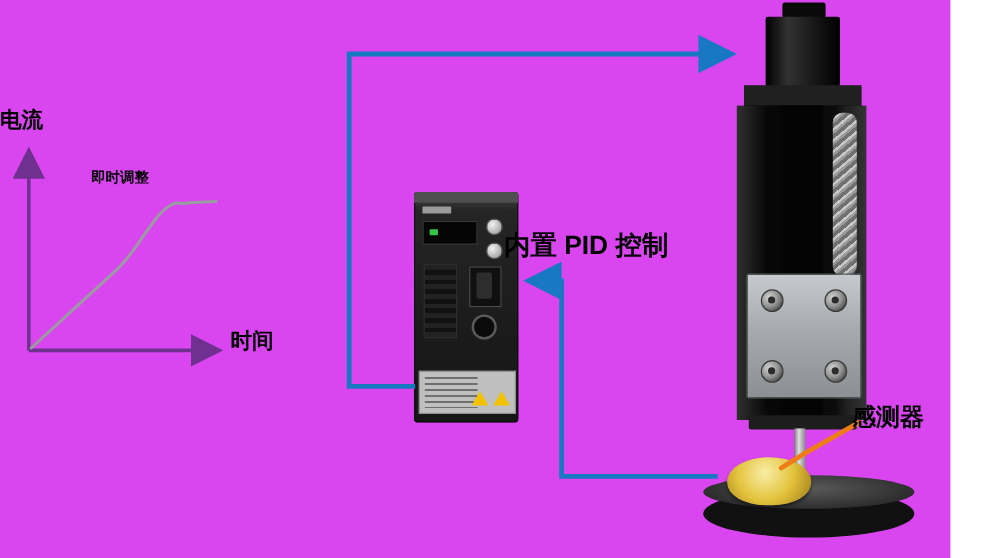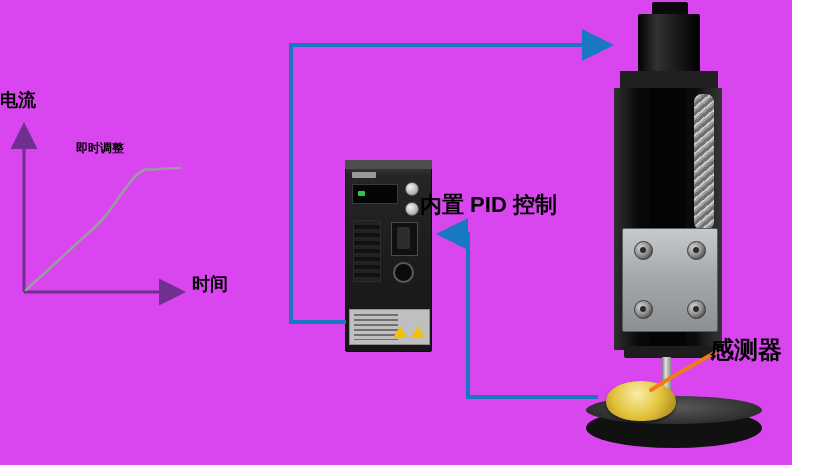--- a/index.html
+++ b/index.html
@@ -67,21 +67,21 @@
   .act-base-top{position:absolute;left:586px;top:396px;width:176px;height:28px;border-radius:50%;
                 background:radial-gradient(ellipse at 50% 40%,#5a5a5a,#2e2e2e 70%,#1a1a1a);}
   .act-base-body{position:absolute;left:586px;top:408px;width:176px;height:40px;border-radius:50%;background:#111;}
   .act-dome{position:absolute;left:606px;top:381px;width:70px;height:40px;border-radius:50% 50% 46% 46%;
             background:radial-gradient(circle at 45% 32%,#f8eda6,#e3c33c 50%,#a8851c 90%);
             box-shadow:0 2px 3px rgba(0,0,0,.5);}
 
   
   .anno{position:absolute;z-index:60;font-weight:600;color:#000;white-space:nowrap;}
   .pid-label{left:420px;top:190px;font-size:22px;}
-  .sensor-label{left:710px;top:334px;font-size:24px;font-family:Liberation Serif, serif;}
+  .sensor-label{left:710px;top:334px;font-size:20px;font-family:Liberation Serif, serif;}
   .feedback-label{left:396px;top:419px;font-size:20px;}
 </style>
 </head>
 <body>
 
 <div class="canvas">
 
   <div class="chart">
     <svg width="240" height="240" viewBox="0 0 240 240">
       <defs>

